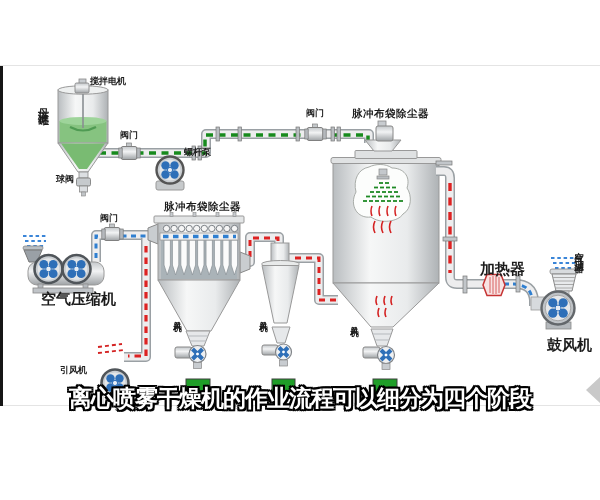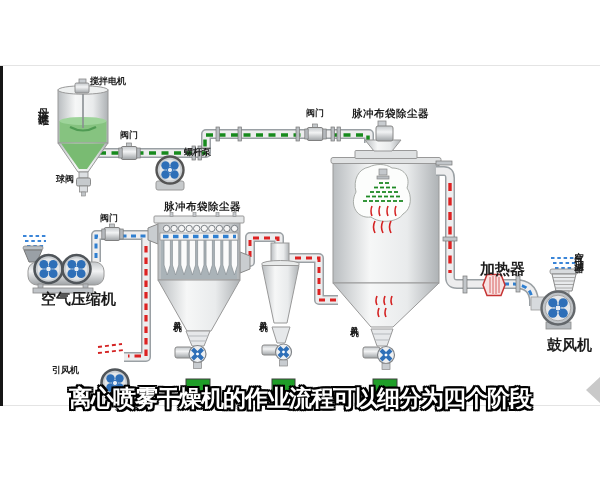--- a/index.html
+++ b/index.html
@@ -387,21 +387,21 @@
   <span class="lbl s9" style="left:90px;top:77px">搅拌电机</span>
   <span class="lbl v s11" style="left:37px;top:99px">母液罐</span>
   <span class="lbl s9" style="left:120px;top:131px">阀门</span>
   <span class="lbl s9" style="left:56px;top:175px">球阀</span>
   <span class="lbl s9" style="left:184px;top:148px">螺杆泵</span>
   <span class="lbl s9" style="left:306px;top:109px">阀门</span>
   <span class="lbl s105" style="left:352px;top:108px">脉冲布袋除尘器</span>
   <span class="lbl s105" style="left:164px;top:201px">脉冲布袋除尘器</span>
   <span class="lbl s9" style="left:100px;top:214px">阀门</span>
   <span class="lbl s95" style="left:41px;top:292px">空气压缩机</span>
-  <span class="lbl s9" style="left:52px;top:366px">引风机</span>
+  <span class="lbl s9" style="left:60px;top:366px">引风机</span>
   <span class="lbl v airlock" style="left:173px;top:314px">关风机</span>
   <span class="lbl v airlock" style="left:259px;top:314px">关风机</span>
   <span class="lbl v airlock" style="left:350px;top:319px">关风机</span>
   <span class="lbl s95" style="left:480px;top:262px">加热器</span>
   <span class="lbl v filterlbl" style="left:574px;top:244px">空气过滤器</span>
   <span class="lbl s95" style="left:547px;top:338px">鼓风机</span>
 
   <div id="subtitle">离心喷雾干燥机的作业流程可以细分为四个阶段</div>
 
   <div id="player-triangle"></div>

